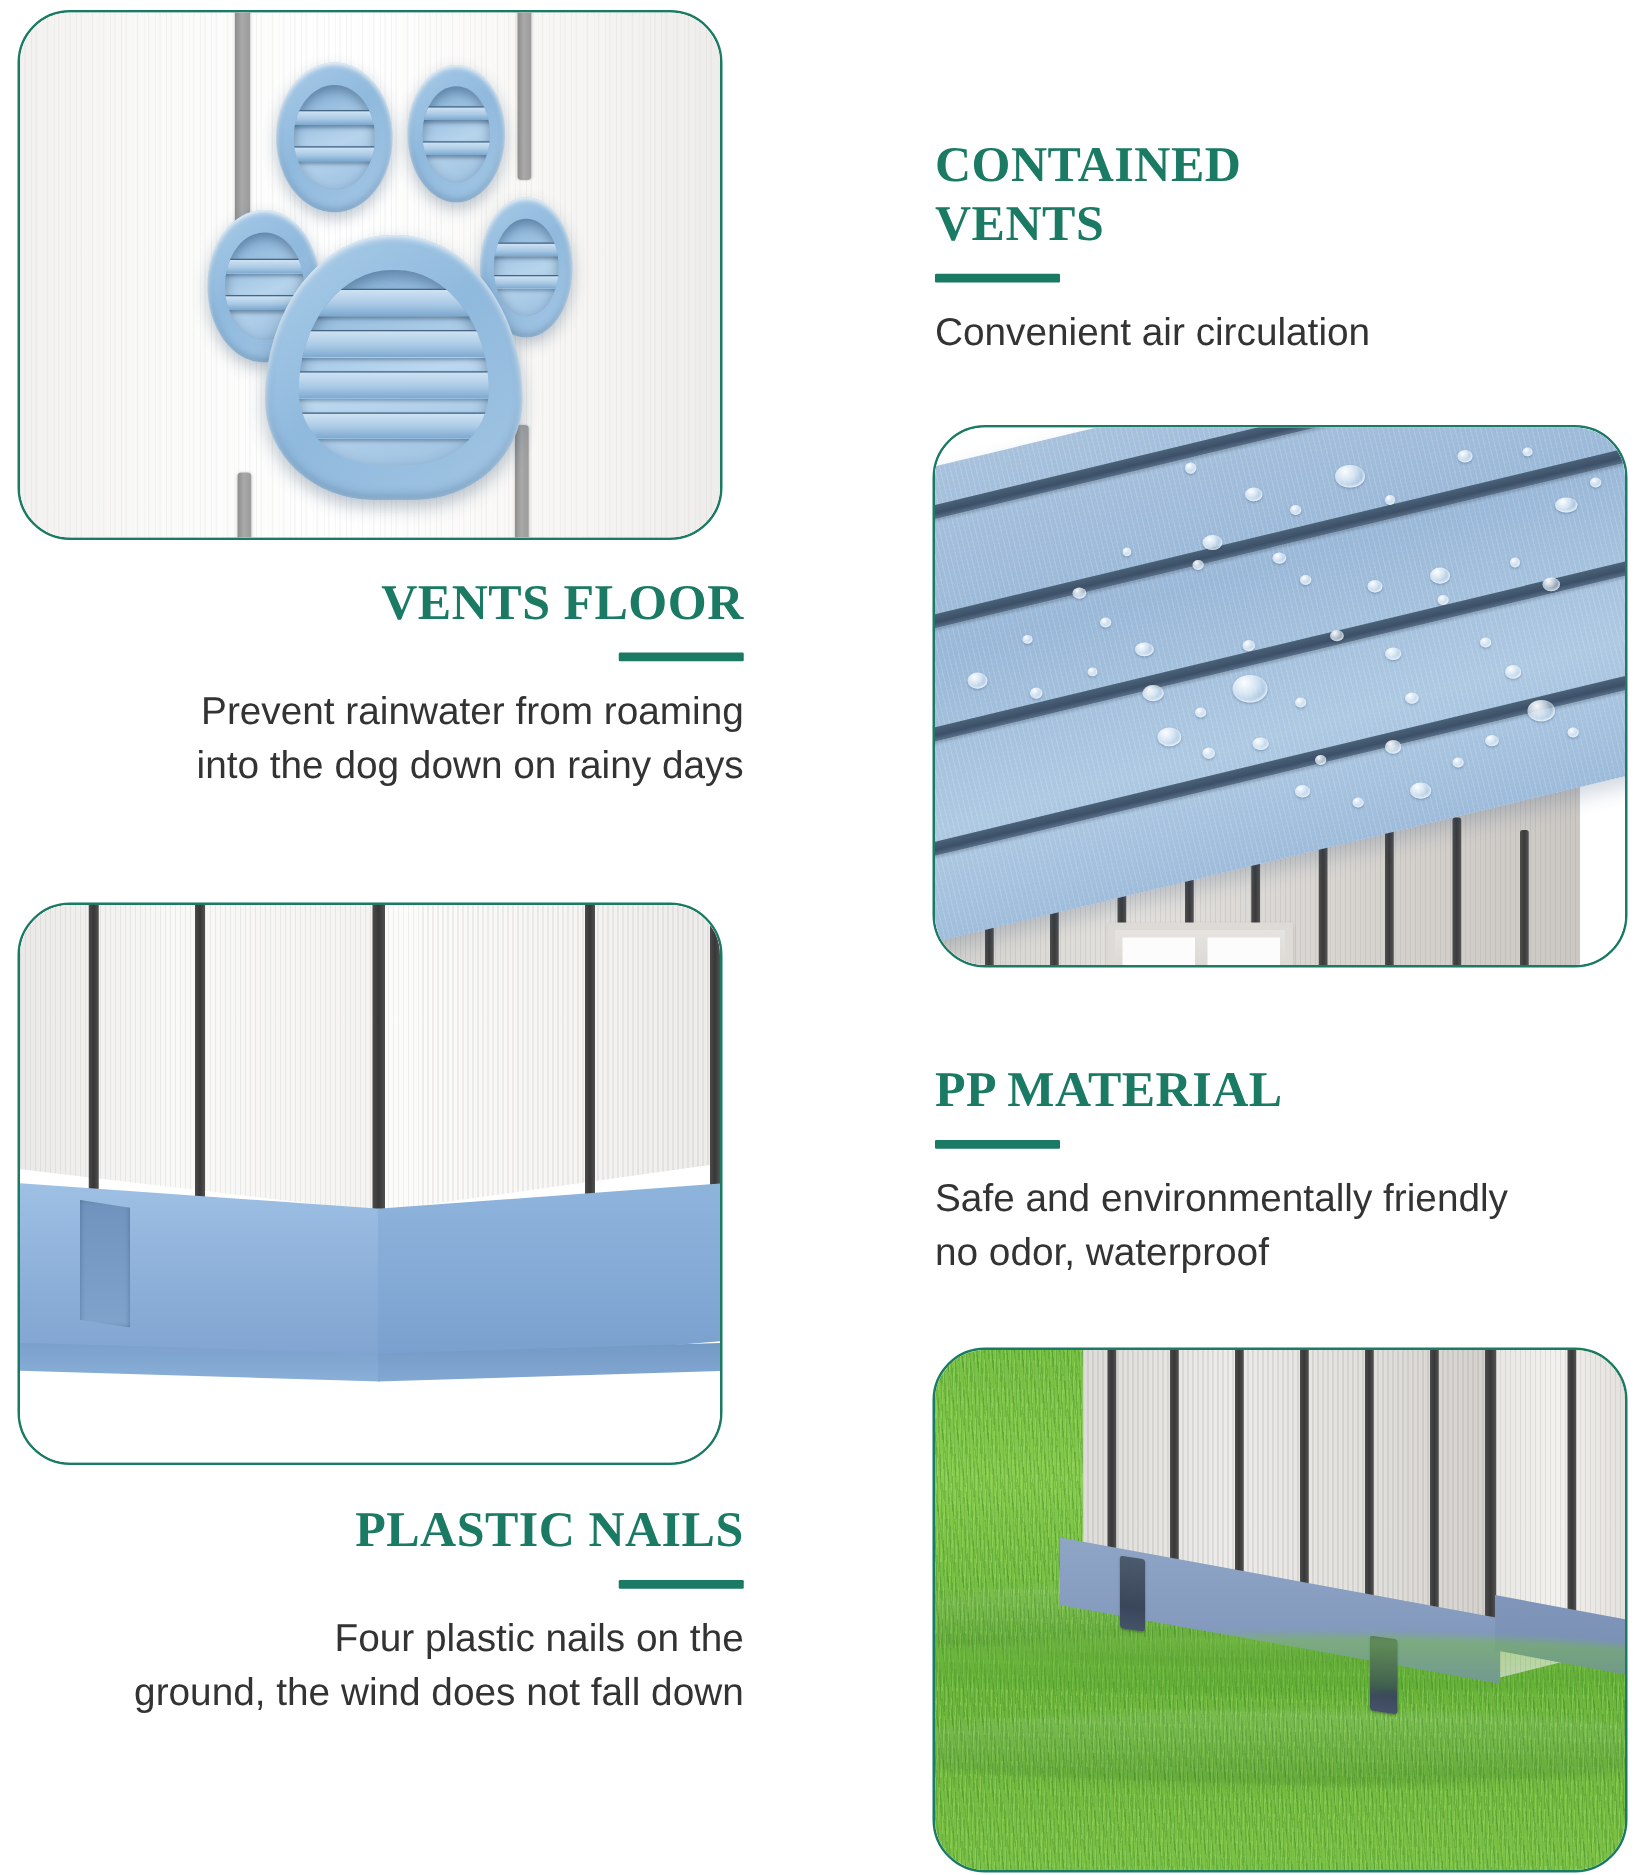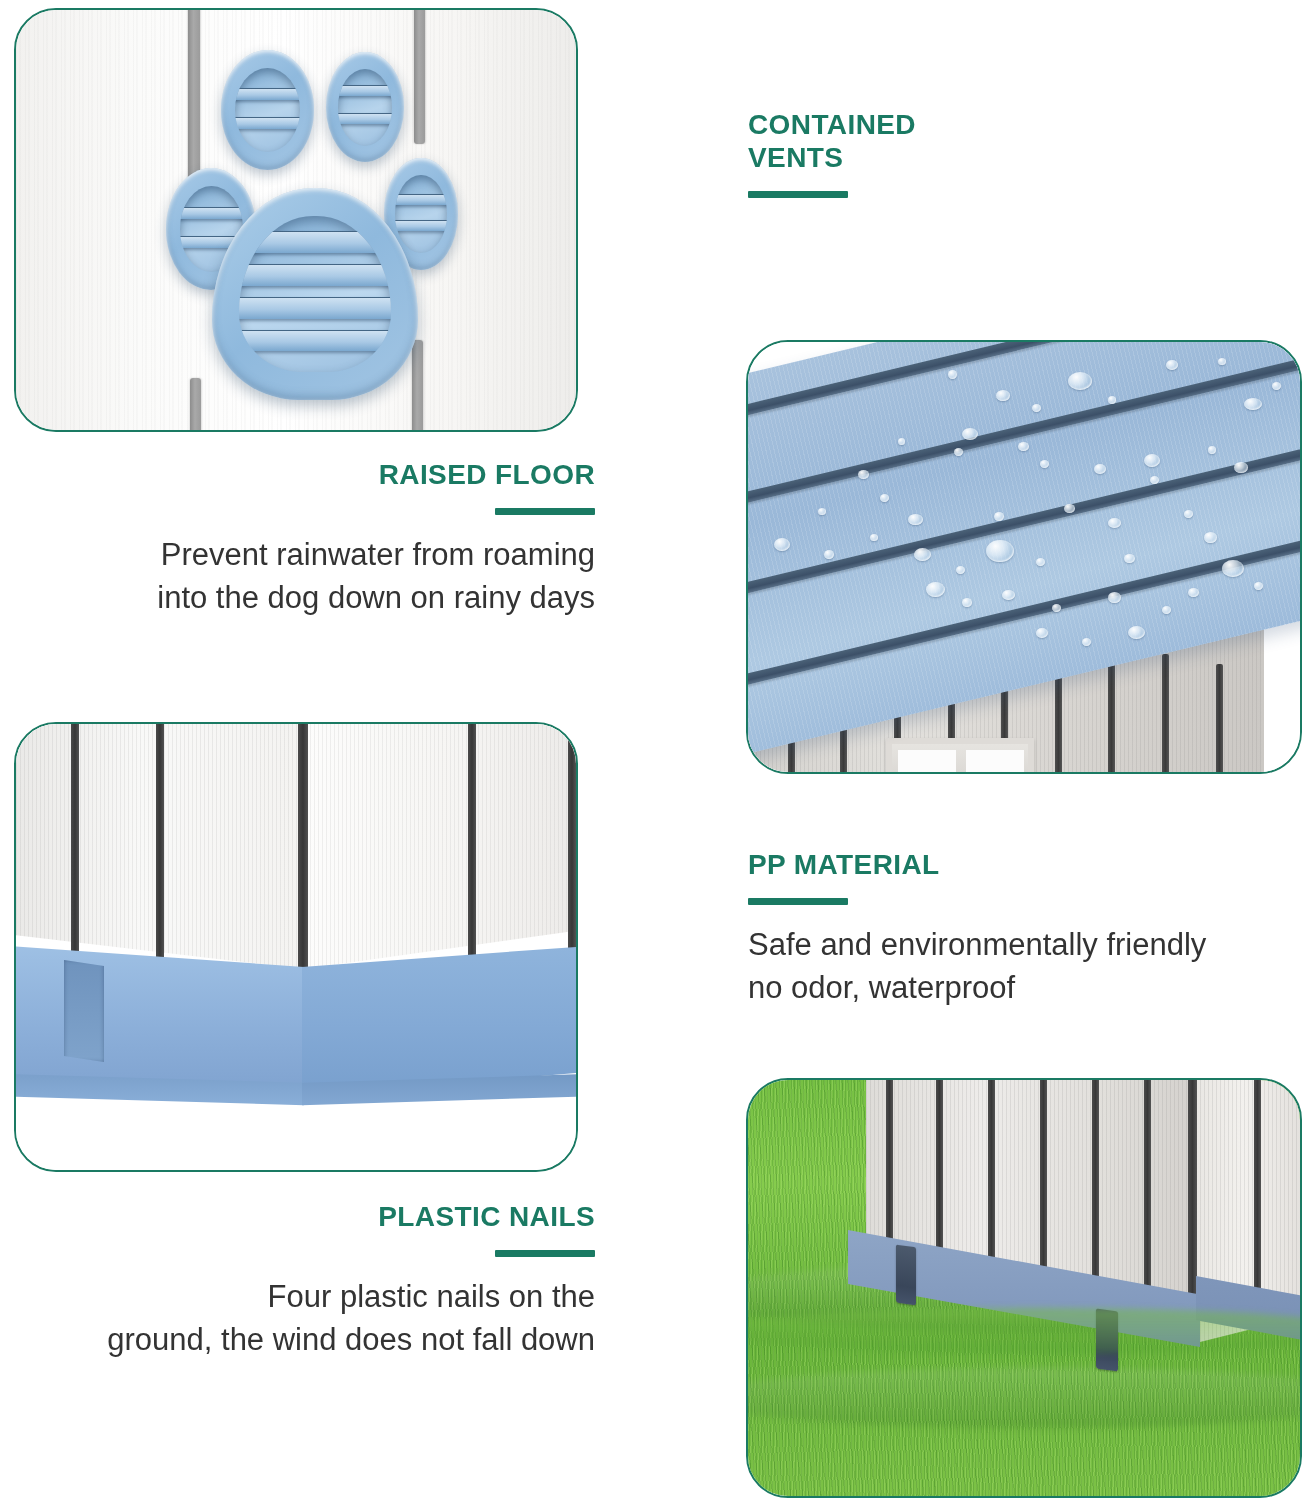--- a/index.html
+++ b/index.html
@@ -22,26 +22,27 @@
     box-sizing:border-box;
   }
   .panel .inner{position:absolute;inset:0;overflow:hidden;}
 
   
   .txtblock{position:absolute;}
   .txtblock.right-al{text-align:right;}
   .txtblock.left-al{text-align:left;}
   .heading{
     color:#1a7a63;
-    font-size:28px;
+    font-size:40px;
     font-weight:700;
     letter-spacing:0.4px;
     line-height:1.18;
     margin:0;
     white-space:pre-line;
+    font-family:Liberation Serif, serif;
   }
   .rule{
     height:7px;
     width:100px;
     background:#1a7a63;
     margin-top:17px;
     border-radius:1px;
   }
   .txtblock.right-al .rule{margin-left:auto;}
   .body{
@@ -284,20 +285,21 @@
           <div class="slat" style="top:73%;"></div>
         </div>
       </div>
     </div>
   </div>
 
   <div class="txtblock left-al" style="left:748px;top:108px;width:545px;">
     <p class="heading">CONTAINED
 VENTS</p>
     <div class="rule"></div>
+    <p class="body">Convenient air circulation</p>
   </div>
 
   <div class="panel" style="left:746px;top:340px;width:556px;height:434px;">
     <div class="inner">
       <div class="roofscene">
 
         <div class="wall-gray" style="left:-4px;top:240px;width:520px;height:200px;"></div>
         <div class="wall-groove" style="left:40px;top:248px;height:190px;"></div>
         <div class="wall-groove" style="left:92px;top:254px;height:186px;"></div>
         <div class="wall-groove" style="left:146px;top:262px;height:178px;"></div>
@@ -368,21 +370,21 @@
         <div class="drop" style="left:414px;top:264px;width:9px;height:8px;"></div>
         <div class="drop" style="left:440px;top:246px;width:11px;height:9px;"></div>
         <div class="drop" style="left:288px;top:286px;width:12px;height:10px;"></div>
         <div class="drop" style="left:334px;top:296px;width:9px;height:8px;"></div>
         <div class="drop" style="left:380px;top:284px;width:17px;height:13px;"></div>
       </div>
     </div>
   </div>
 
   <div class="txtblock right-al" style="left:55px;top:458px;width:540px;">
-    <p class="heading">RAISED FLOOR</p>
+    <p class="heading">VENTS FLOOR</p>
     <div class="rule"></div>
     <p class="body">Prevent rainwater from roaming
 into the dog down on rainy days</p>
   </div>
 
   <div class="panel" style="left:14px;top:722px;width:564px;height:450px;">
     <div class="inner">
       <div class="basescene">
 
         <div class="wall-left" style="left:-8px;top:-4px;width:296px;height:268px;

